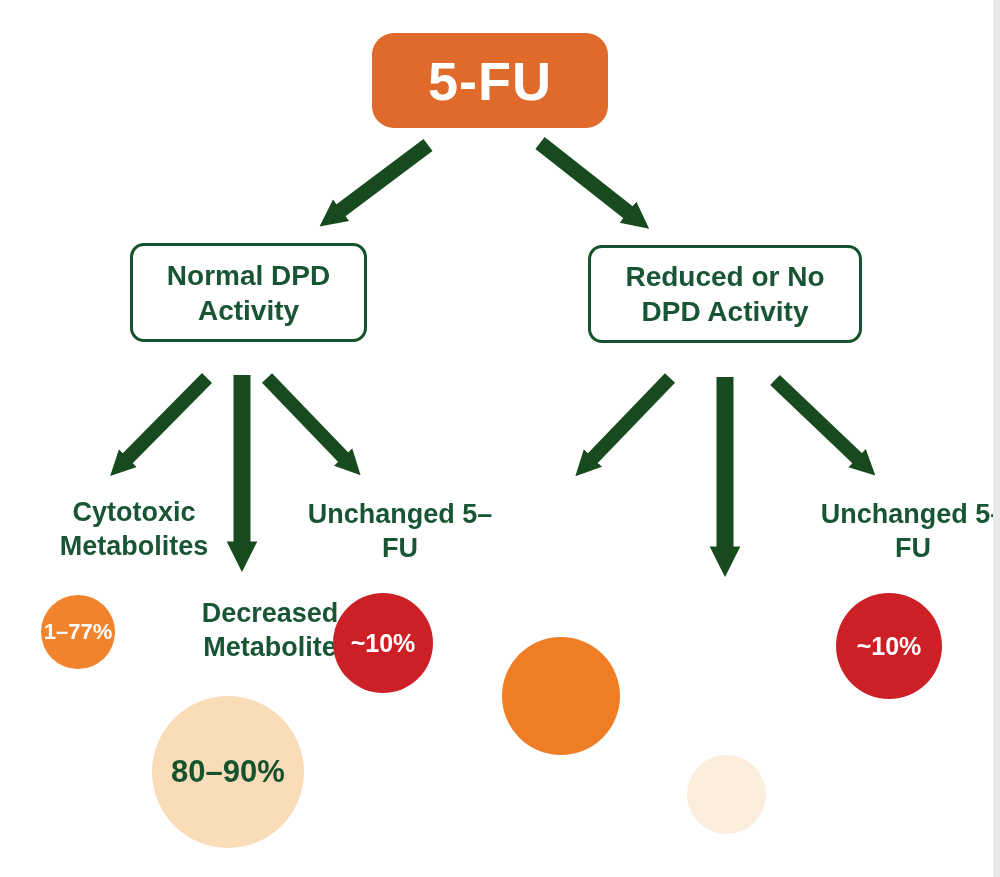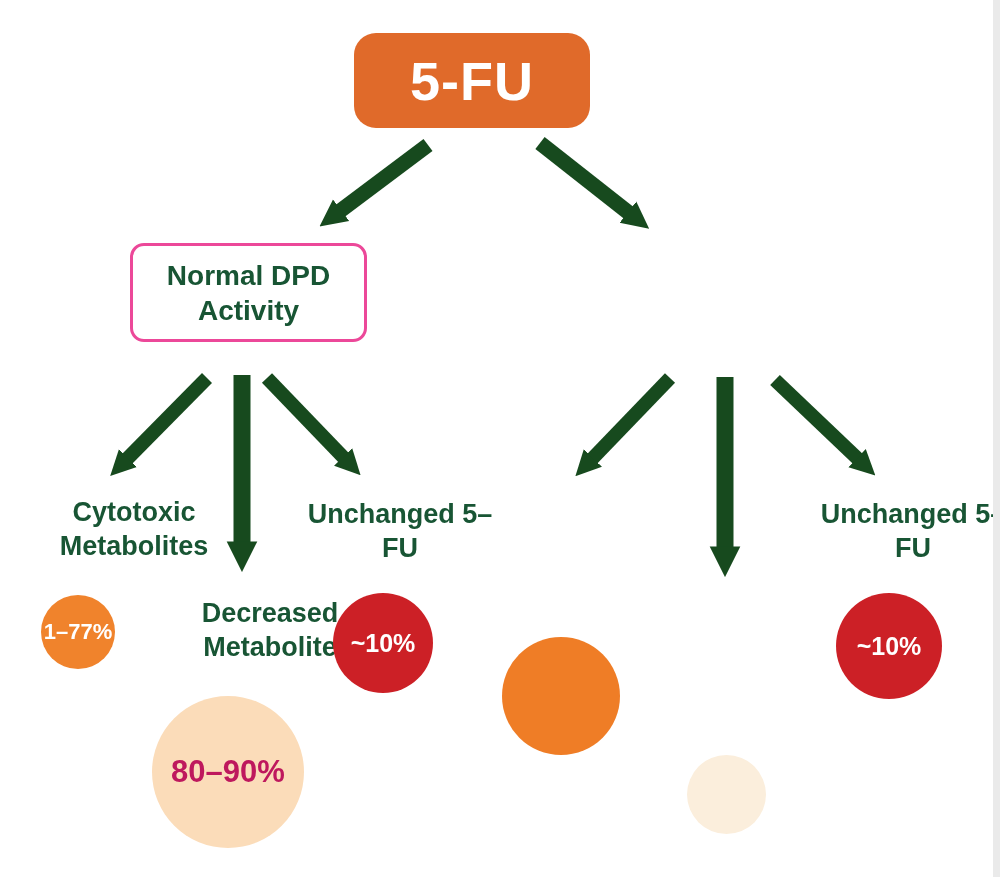--- a/index.html
+++ b/index.html
@@ -15,34 +15,34 @@
     background: #ffffff;
     overflow: hidden;
   }
   .arrow-layer {
     position: absolute;
     inset: 0;
     pointer-events: none;
   }
   .root-box {
     position: absolute;
-    left: 354px; top: 33px;
+    left: 372px; top: 33px;
     width: 236px; height: 95px;
     background: #E06A2A;
     border-radius: 22px;
     display: flex; align-items: center; justify-content: center;
     color: #ffffff;
     font-size: 54px;
     font-weight: 700;
     letter-spacing: 1px;
   }
   .branch-box {
     position: absolute;
     background: #ffffff;
-    border: 3px solid #ec4899;
+    border: 3px solid #14532d;
     border-radius: 14px;
     display: flex; align-items: center; justify-content: center;
     text-align: center;
     color: #185534;
     font-size: 28px;
     font-weight: 700;
     line-height: 1.25;
     box-sizing: border-box;
     padding: 4px 14px;
   }
@@ -65,21 +65,21 @@
   .lbl-unch-right { left: 790px; top: 497px; width: 190px; }
   .circle {
     position: absolute;
     border-radius: 50%;
     display: flex; align-items: center; justify-content: center;
     font-weight: 700;
     color: #ffffff;
   }
   .c-small-orange { left: 41px;  top: 595px; width: 74px;  height: 74px;  background: #F0832C; font-size: 22px; }
   .c-red-left     { left: 333px; top: 593px; width: 100px; height: 100px; background: #CC2026; font-size: 25px; }
-  .c-peach-big    { left: 152px; top: 696px; width: 152px; height: 152px; background: #FBDCB9; font-size: 31px; color: #be185d; }
+  .c-peach-big    { left: 152px; top: 696px; width: 152px; height: 152px; background: #FBDCB9; font-size: 31px; color: #14532d; }
   .c-orange-right { left: 502px; top: 637px; width: 118px; height: 118px; background: #EF7D26; }
   .c-peach-small  { left: 687px; top: 755px; width: 79px;  height: 79px;  background: #FBEEDC; }
   .c-red-right    { left: 836px; top: 593px; width: 106px; height: 106px; background: #CC2026; font-size: 25px; }
   .edge-strip {
     position: absolute;
     right: 0; top: 0;
     width: 7px; height: 100%;
     background: #EAEAEA;
   }
 </style>
@@ -105,20 +105,23 @@
   </svg>
 
   <div class="root-box">
     <span>5-FU</span>
   </div>
 
   <div class="branch-box box-left">
     <span>Normal DPD Activity</span>
   </div>
 
+  <div class="branch-box box-right">
+    <span>Reduced or No DPD Activity</span>
+  </div>
 
   <div class="lbl lbl-cyto-left">Cytotoxic Metabolites</div>
   <div class="lbl lbl-inact-left">Decreased Metabolite</div>
   <div class="lbl lbl-unch-left">Unchanged 5–FU</div>
 
   <div class="lbl lbl-unch-right">Unchanged 5–FU</div>
 
   <div class="circle c-small-orange">
     <span>1–77%</span>
   </div>

